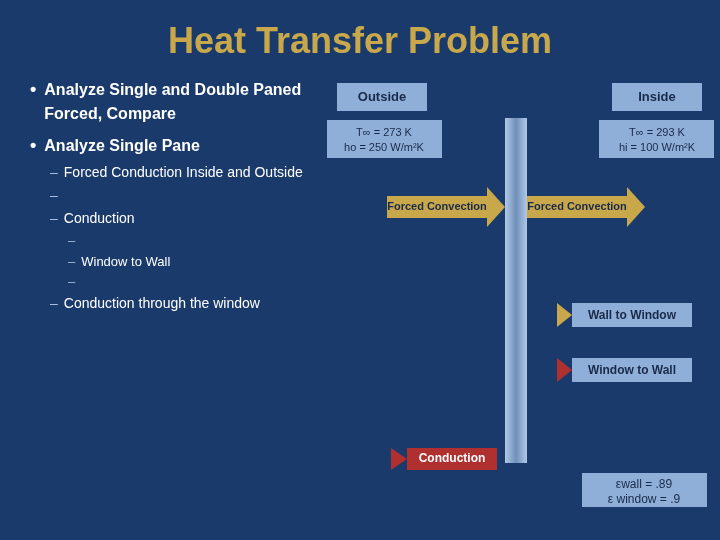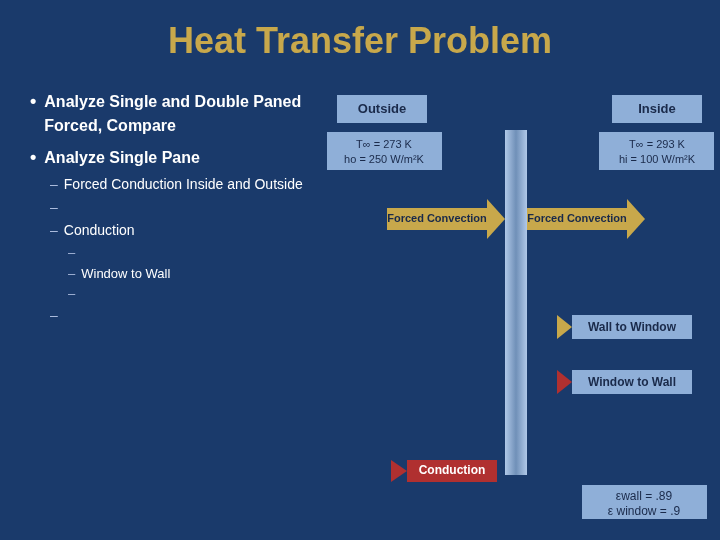--- a/index.html
+++ b/index.html
@@ -18,21 +18,21 @@
       width: 720px;
       height: 540px;
       position: relative;
       padding: 20px 30px;
     }
 
     .title {
       font-size: 36px;
       font-weight: bold;
       color: #c8a84b;
-      margin-bottom: 28px;
+      margin-bottom: 16px;
       text-align: center;
     }
 
     .content-area {
       display: flex;
       width: 100%;
       height: calc(100% - 70px);
     }
 
     .left-panel {
@@ -130,20 +130,21 @@
               <span class="dash">–</span>
               <span>Window to Wall</span>
             </div>
             <div class="sub-sub-item">
               <span class="dash">–</span>
             </div>
           </div>
 
           <div class="sub-item">
             <span class="dash">–</span>
+            <span>Conduction through the window</span>
           </div>
 
         </div>
       </div>
     </div>
 
     <div style="position:relative; width:55%; height:100%;">
       <svg viewBox="0 0 390 430" width="390" height="430">
 
         <rect x="10" y="5" width="90" height="28" fill="#8fafd8"></rect>

